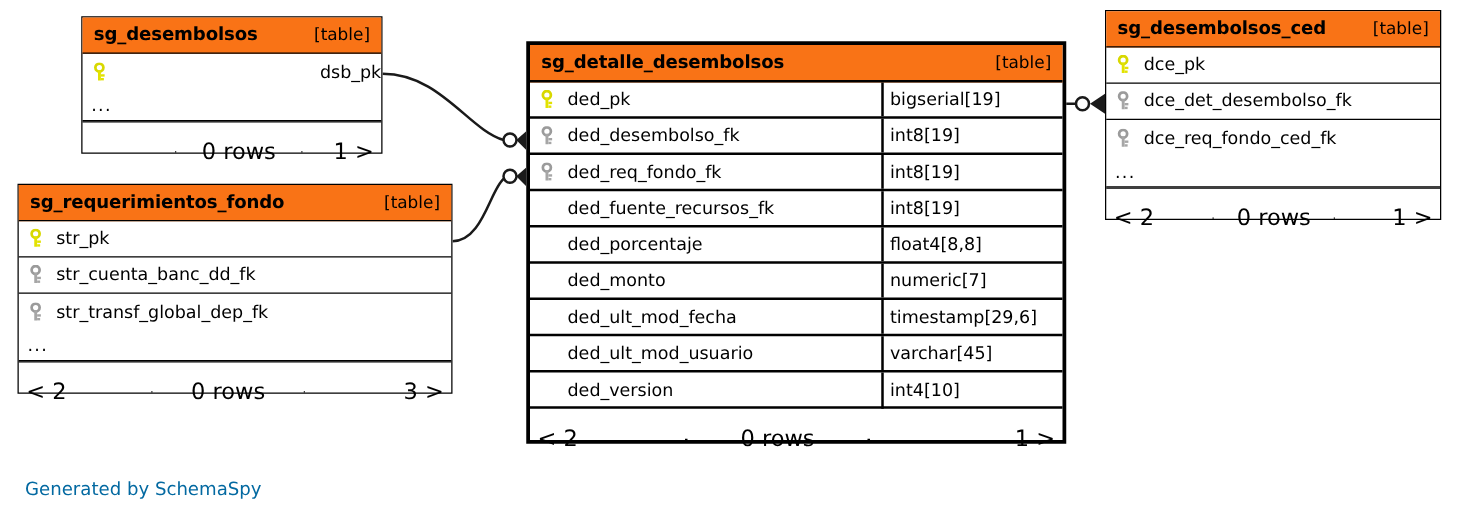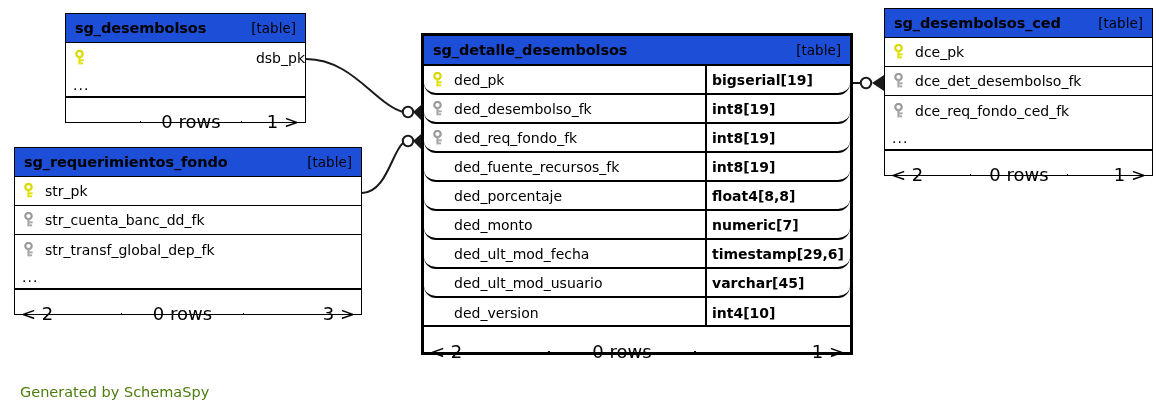--- a/index.html
+++ b/index.html
@@ -41,21 +41,21 @@
     z-index: 2;
   }
   .tbl.focal {
     border-width: 3px;
   }
 
   .tbl-header {
     display: flex;
     align-items: center;
     justify-content: space-between;
-    background: #1d4ed8;
+    background: #f97316;
     border-bottom: 1.6px solid #000000;
     padding: 0 9px;
     height: 29px;
     white-space: nowrap;
   }
   .focal .tbl-header {
     border-bottom-width: 2.4px;
     height: 30px;
   }
   .tbl-name {
@@ -69,21 +69,21 @@
   }
 
   .rows { display: block; }
 
   .row {
     display: flex;
     align-items: stretch;
     height: 29px;
     border-bottom: 1.6px solid #000000;
   }
-  .focal .row { border-bottom-width: 2.2px; border-radius: 12px; }
+  .focal .row { border-bottom-width: 2.2px; }
   .row:last-child { border-bottom: none; }
 
   .col-name {
     flex: 1 1 auto;
     display: flex;
     align-items: center;
     padding-left: 8px;
     font-size: 14px;
     white-space: nowrap;
     overflow: hidden;
@@ -158,37 +158,37 @@
   #tbl-desembolsos .foot-cell:nth-child(1) { flex: 0 0 75px; }
   #tbl-desembolsos .foot-cell:nth-child(2) { flex: 0 0 101px; }
   #tbl-desembolsos .foot-cell:nth-child(3) { flex: 1 1 auto; }
 
   #tbl-requerimientos { left: 14px; top: 147px; width: 348px; }
   #tbl-requerimientos .foot-cell:nth-child(1) { flex: 0 0 107px; }
   #tbl-requerimientos .foot-cell:nth-child(2) { flex: 0 0 122px; }
   #tbl-requerimientos .foot-cell:nth-child(3) { flex: 1 1 auto; }
 
   #tbl-detalle { left: 421px; top: 33px; width: 432px; }
-  #tbl-detalle .col-type { flex: 0 0 145px; font-weight: bold; }
+  #tbl-detalle .col-type { flex: 0 0 145px; }
   #tbl-detalle .foot-cell:nth-child(1) { flex: 0 0 126px; }
   #tbl-detalle .foot-cell:nth-child(2) { flex: 0 0 146px; }
   #tbl-detalle .foot-cell:nth-child(3) { flex: 1 1 auto; }
 
   #tbl-ced { left: 884px; top: 8px; width: 269px; }
   #tbl-ced .foot-cell:nth-child(1) { flex: 0 0 86px; }
   #tbl-ced .foot-cell:nth-child(2) { flex: 0 0 97px; }
   #tbl-ced .foot-cell:nth-child(3) { flex: 1 1 auto; }
 
   
   #caption {
     position: absolute;
     left: 20px;
     top: 384px;
     font-size: 14.5px;
-    color: #4d7c0f;
+    color: #0369a1;
     z-index: 3;
   }
 </style>
 </head>
 <body>
 
 <div id="canvas">
 
   <svg id="edges" viewBox="0 0 1167 415" width="1167" height="415">
 

